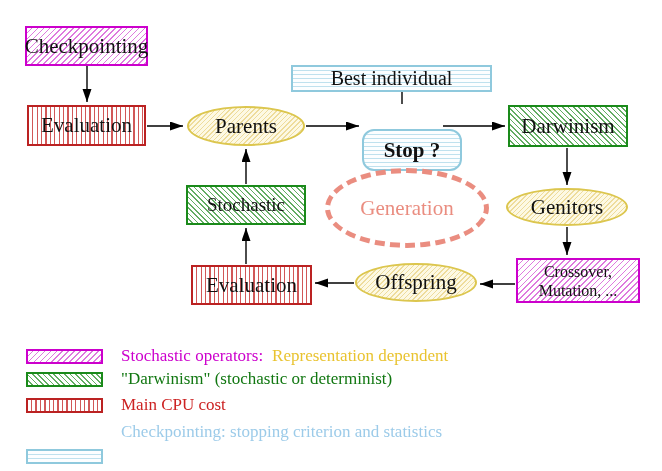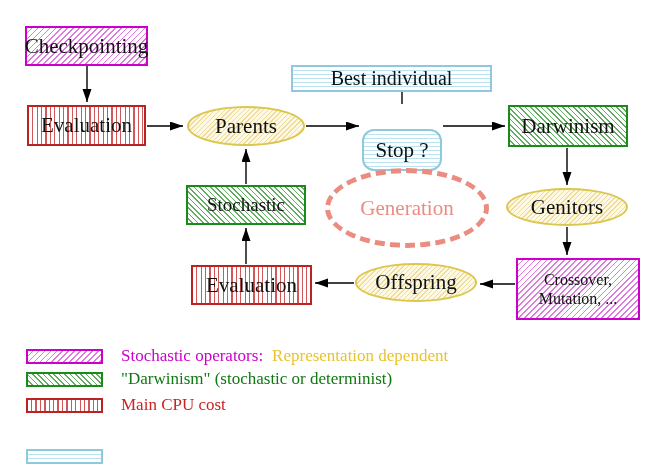--- a/index.html
+++ b/index.html
@@ -107,41 +107,41 @@
   </div>
 
   <div class="node ellipse hatch-population" style="left:187px;top:106px;width:118px;height:40px;">
     <span>Parents</span>
   </div>
 
   <div class="node hatch-checkpoint" style="left:291px;top:41px;width:201px;height:27px;font-size:20px;">
     <span>Best individual</span>
   </div>
 
-  <div class="node hatch-checkpoint" style="left:362px;top:105px;width:80px;height:42px;border-radius:12px;">
+  <div class="node hatch-checkpoint" style="left:362px;top:105px;width:100px;height:42px;border-radius:12px;font-weight:bold;">
     <span>Stop ?</span>
   </div>
 
   <div class="node hatch-darwinism" style="left:508px;top:105px;width:120px;height:42px;">
     <span>Darwinism</span>
   </div>
 
   <div class="node hatch-darwinism" style="left:186px;top:185px;width:120px;height:40px;font-size:19px;">
     <span>Stochastic</span>
   </div>
 
   <div class="node generation" style="left:325px;top:168px;width:164px;height:80px;">
     <span>Generation</span>
   </div>
 
   <div class="node ellipse hatch-population" style="left:506px;top:188px;width:122px;height:38px;">
     <span>Genitors</span>
   </div>
 
-  <div class="node hatch-stochastic two-line" style="left:516px;top:258px;width:124px;height:62px;">
+  <div class="node hatch-stochastic two-line" style="left:516px;top:258px;width:124px;height:45px;">
     <span>Crossover,</span>
     <span>Mutation, ...</span>
   </div>
 
   <div class="node ellipse hatch-population" style="left:355px;top:263px;width:122px;height:39px;">
     <span>Offspring</span>
   </div>
 
   <div class="node hatch-cpu" style="left:191px;top:265px;width:121px;height:40px;">
     <span>Evaluation</span>
@@ -157,14 +157,17 @@
   <div class="legend-label" style="top:368px;">
     <span class="lg-green">"Darwinism" (stochastic or determinist)</span>
   </div>
 
   <div class="swatch hatch-cpu" style="top:398px;"></div>
   <div class="legend-label" style="top:394px;">
     <span class="lg-red">Main CPU cost</span>
   </div>
 
   <div class="swatch hatch-checkpoint" style="top:425px;"></div>
+  <div class="legend-label" style="top:421px;">
+    <span class="lg-cyan">Checkpointing: stopping criterion and statistics</span>
+  </div>
 
 </div>
 
 </body></html>

